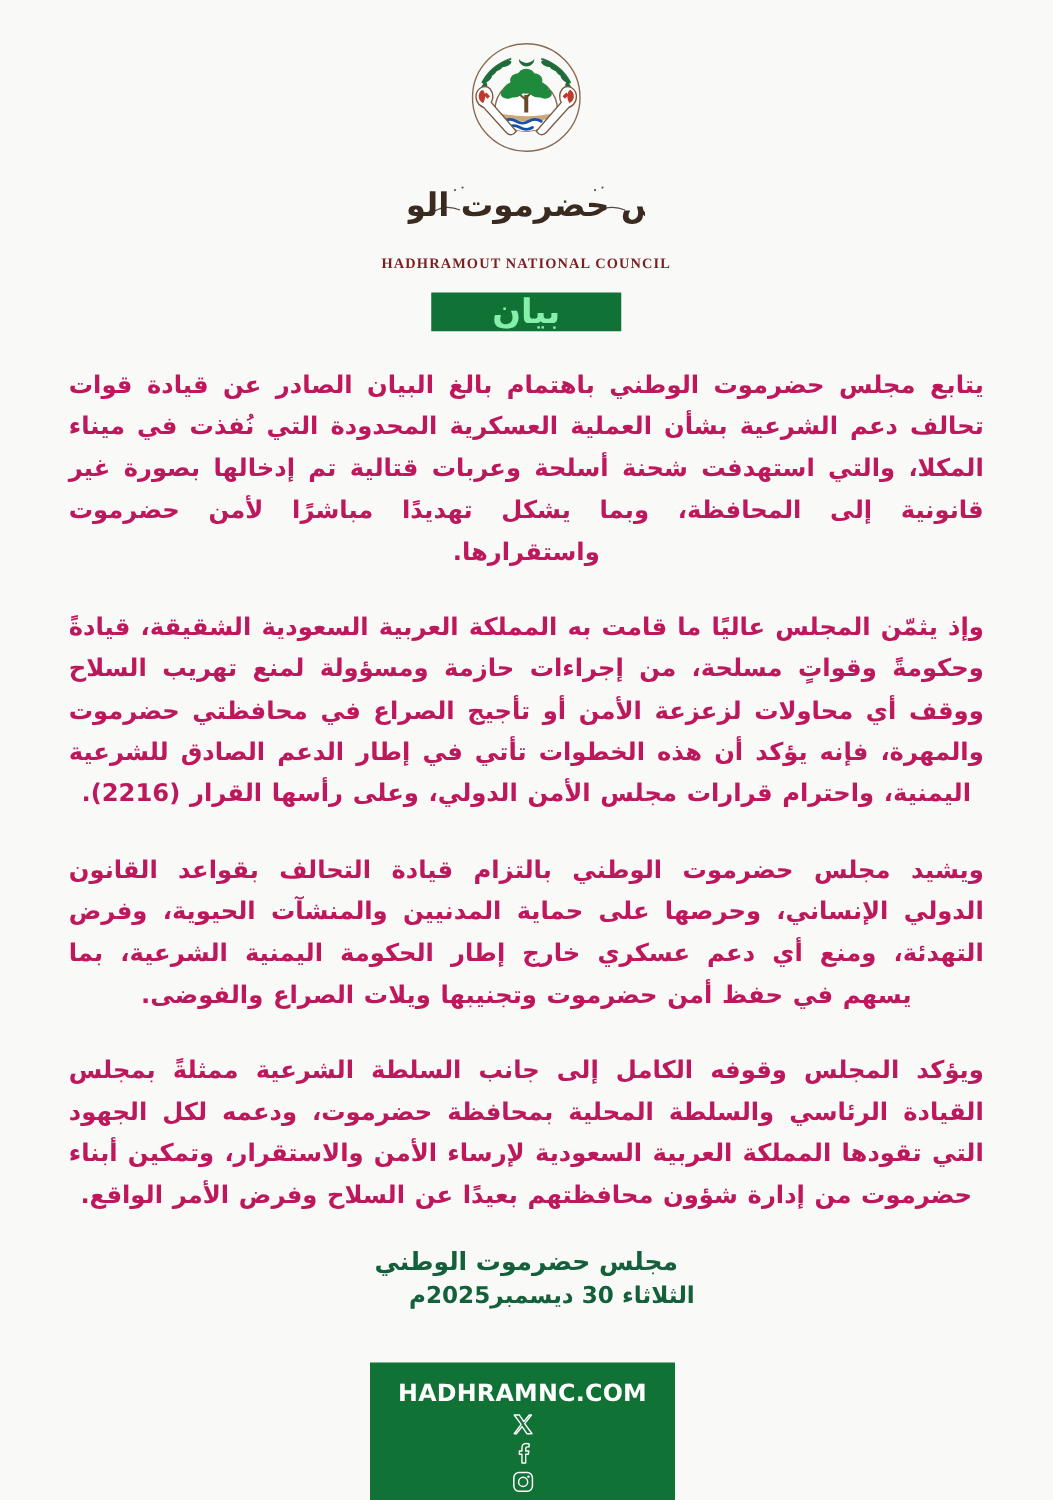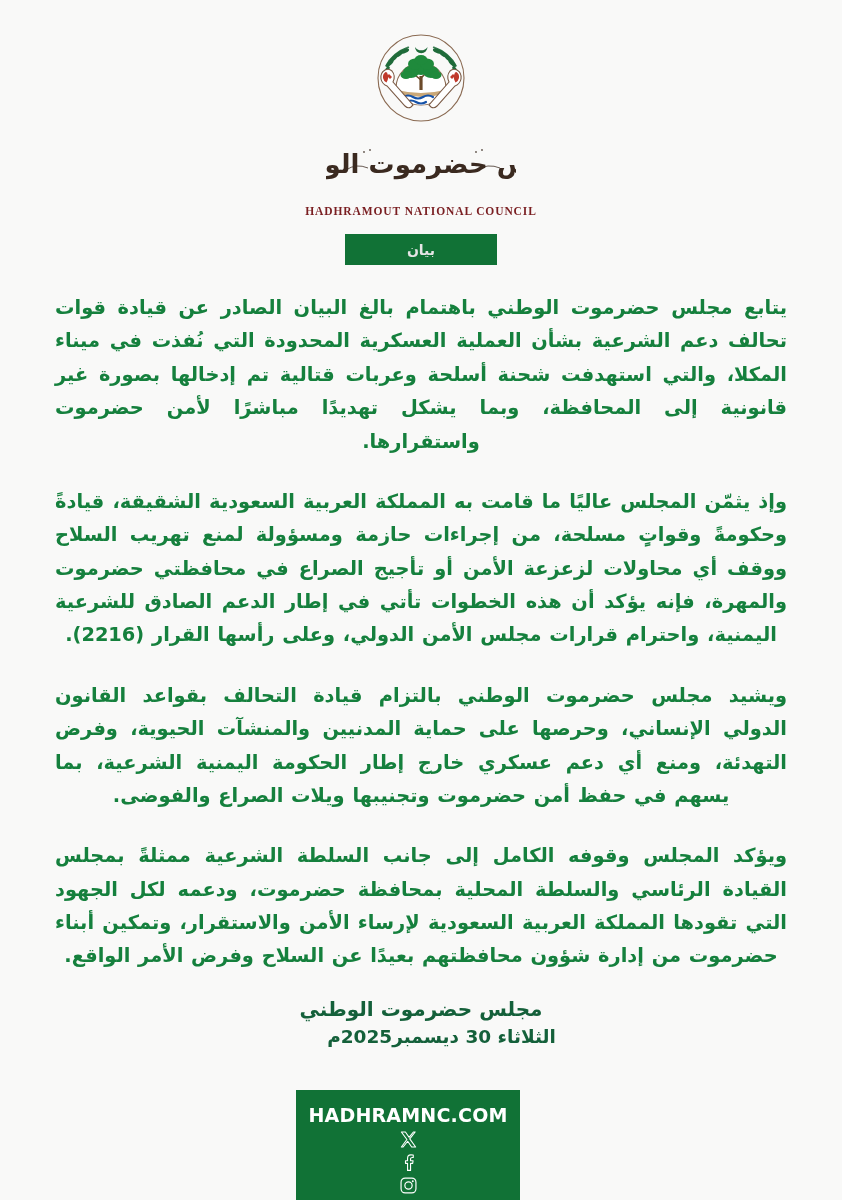--- a/index.html
+++ b/index.html
@@ -59,47 +59,47 @@
 
   
   .banner-wrap {
     margin-top: 17px;
     display: flex;
     justify-content: center;
   }
 
   .banner {
     background: #117236;
-    color: #e5e5e5;
+    color: #86efac;
     width: 152px;
     height: 31px;
     display: flex;
     align-items: center;
     justify-content: center;
     font-family: "DejaVu Sans", "Liberation Sans", sans-serif;
-    font-size: 14px;
+    font-size: 27px;
     font-weight: 700;
     letter-spacing: 1px;
     line-height: 1;
   }
 
   
   .body-text {
     margin: 26px 55px 0 55px;
     direction: rtl;
     text-align: justify;
     text-align-last: center;
   }
 
   .para {
     font-family: "DejaVu Sans", "Liberation Sans", sans-serif;
     font-size: 19.4px;
     font-weight: 700;
     line-height: 1.72;
-    color: #15803d;
+    color: #be185d;
     text-align: justify;
     margin-bottom: 27px;
     word-spacing: 1px;
   }
 
   .para:last-child { margin-bottom: 0; }
 
   
   .signature {
     margin-top: 22px;
@@ -121,21 +121,21 @@
     line-height: 1.45;
     color: #14603a;
     padding-left: 41px;
   }
 
   
   .footer {
     position: absolute;
     left: 296px;
     top: 1090px;
-    width: 224px;
+    width: 244px;
     height: 110px;
     background: #117236;
     display: flex;
     flex-direction: column;
     align-items: center;
     padding-top: 14px;
   }
 
   .footer-url {
     color: #ffffff;

